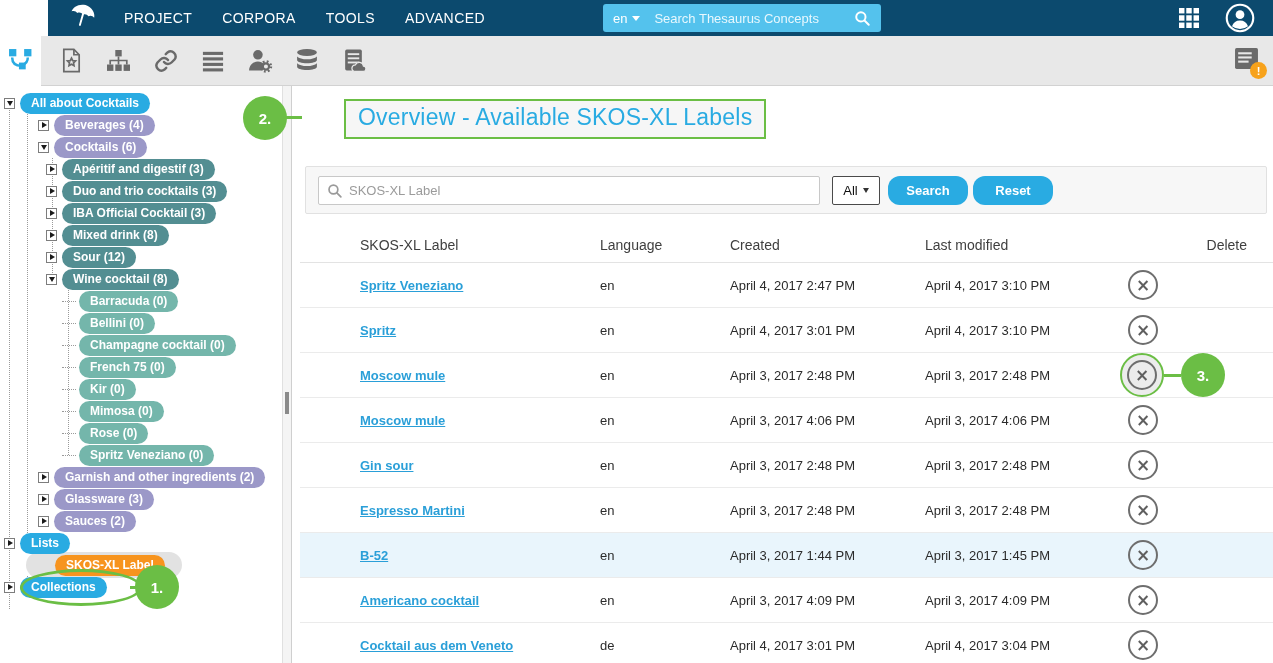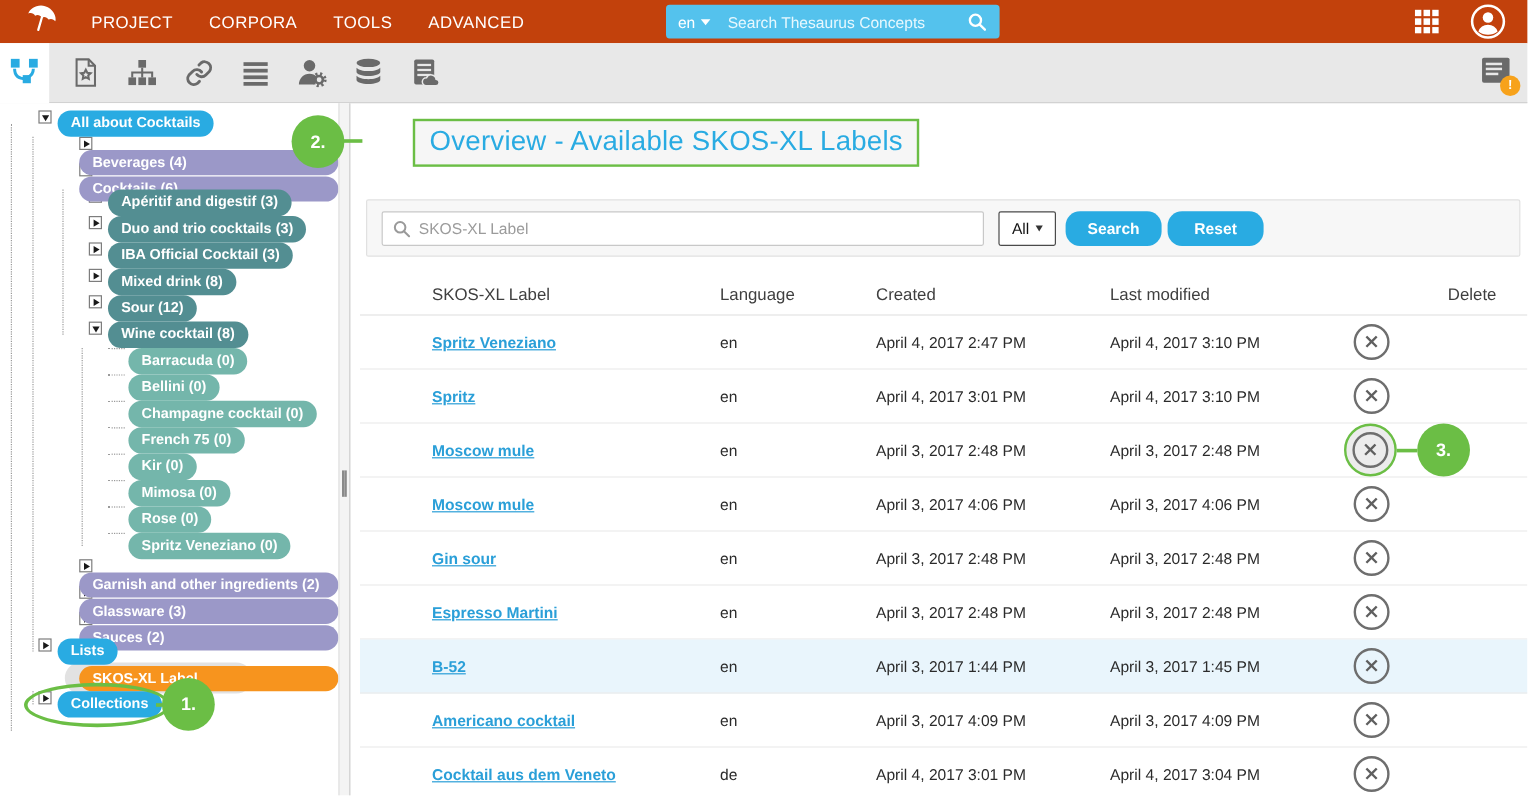--- a/index.html
+++ b/index.html
@@ -1,21 +1,21 @@
 <!DOCTYPE html>
 <html><head>
 <meta charset="utf-8">
 <style>
   * { margin:0; padding:0; box-sizing:border-box; }
   html,body { width:1273px; height:663px; overflow:hidden; background:#fff;
     font-family:"Liberation Sans","DejaVu Sans",sans-serif; }
   body { position:relative; }
 
   
-  .topbar { height:36px; background:#c2410c; display:flex; align-items:center; color:#fff; }
+  .topbar { height:36px; background:#0c4a6e; display:flex; align-items:center; color:#fff;margin-left:48px; }
   .logo { width:70px; display:flex; align-items:center; justify-content:center; cursor:pointer; }
   .mainnav { display:flex; align-items:center; gap:30px; margin-left:6px; }
   .mainnav .nav-item { font-size:14px; letter-spacing:.4px; color:#fff; cursor:pointer; }
   .tsearch { margin-left:118px; width:278px; height:28px; background:#54c2ed; border-radius:3px;
     display:flex; align-items:center; padding:0 10px; }
   .tsearch .lang { font-size:13px; display:flex; align-items:center; gap:5px; cursor:pointer; }
   .caret { width:0; height:0; border-left:4px solid transparent; border-right:4px solid transparent;
     border-top:5px solid #fff; display:inline-block; }
   .tsearch input { flex:1; border:none; background:transparent; color:#fff; font-size:13px;
     margin-left:14px; outline:none; }
@@ -38,22 +38,22 @@
   
   .content { display:flex; height:577px; }
   .sidebar { width:282px; position:relative; padding-top:6px; overflow:hidden; background:#fff; }
   .splitter { width:10px; background:#f4f4f4; border-left:1px solid #e0e0e0; border-right:1px solid #cfcfcf;
     position:relative; cursor:col-resize; }
   .grip { position:absolute; top:306px; left:2px; width:4px; height:22px;
     border-left:2px solid #8a8a8a; border-right:2px solid #8a8a8a; }
   .main { flex:1; padding:13px 0 0 8px; position:relative; overflow:hidden; }
 
   
-  .trow { height:22px; display:flex; position:relative;margin-left:28px; }
-  .d0 { padding-left:4px; } .d1 { padding-left:38px;flex-direction:column; } .d2 { padding-left:46px; } .d3 { padding-left:62px; }
+  .trow { height:22px; display:flex; align-items:center; position:relative; }
+  .d0 { padding-left:4px; } .d1 { padding-left:38px; } .d2 { padding-left:46px; } .d3 { padding-left:62px; }
   .lead { width:9px; border-top:1px dotted #9a9a9a; margin-right:3px; flex:none; }
   .lead.long { width:14px; }
   .exp { width:11px; height:11px; border:1px solid #7d7d7d; background:#fff; flex:none;
     display:flex; align-items:center; justify-content:center; margin-right:5px; cursor:pointer; }
   .exp.closed::after { content:""; border-left:5px solid #1a1a1a; border-top:3.5px solid transparent;
     border-bottom:3.5px solid transparent; margin-left:1px; }
   .exp.open::after { content:""; border-top:5px solid #1a1a1a; border-left:3.5px solid transparent;
     border-right:3.5px solid transparent; margin-top:1px; }
   .pill { color:#fff; font-size:12px; font-weight:bold; padding:3px 11px 4px; border-radius:11px;
     white-space:nowrap; cursor:pointer; position:relative; z-index:2; }

